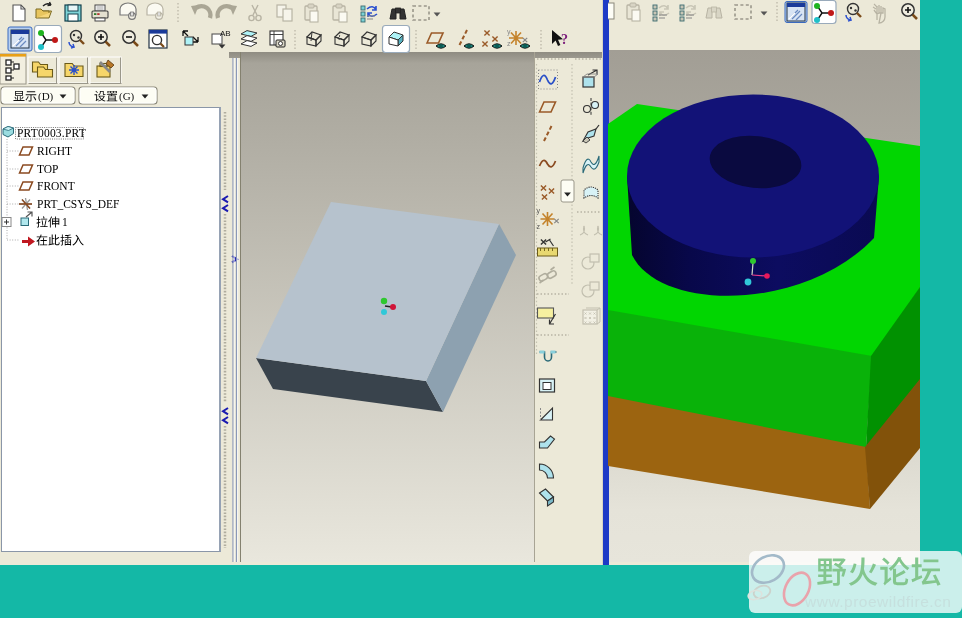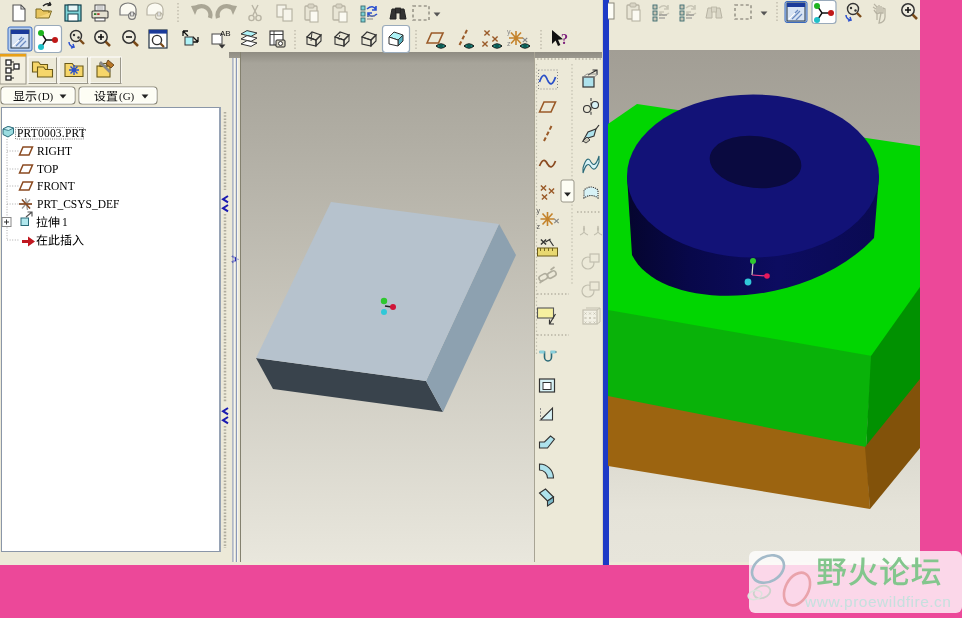--- a/index.html
+++ b/index.html
@@ -1,18 +1,18 @@
 <!DOCTYPE html>
 <html><head><meta charset="utf-8">
 <style>
 html,body{margin:0;padding:0;width:962px;height:618px;background:#fff;overflow:hidden;
  font-family:"Liberation Sans",sans-serif;}
 *{box-sizing:border-box;}
 .abs{position:absolute;}
-#page{position:relative;width:962px;height:618px;background:#ec4899;}
+#page{position:relative;width:962px;height:618px;background:#14b8a6;}
 </style></head><body>
 <div id="page">
 <div class="abs" style="left:0;top:0;width:604px;height:565px;background:#ece9d8;"></div>
 <div class="abs" style="left:229px;top:52px;width:375px;height:510px;background:linear-gradient(#8f8c82,#a7a49a 2.2%,#b1aea4 18%,#e9e7dd 100%);"></div>
 <div class="abs" style="left:535px;top:58px;width:69px;height:504px;background:#ece9d8;"></div>
 <div class="abs" style="left:229px;top:58px;width:11px;height:504px;background:#ece9d8;"></div>
 <div class="abs" style="left:240px;top:52px;width:1px;height:510px;background:#84816f;"></div>
 <div class="abs" style="left:534px;top:52px;width:1px;height:510px;background:#a8a494;"></div>
 <div class="abs" style="left:0;top:52px;width:229px;height:513px;background:#ece9d8;"></div>
 <div class="abs" style="left:608px;top:0;width:312px;height:565px;background:#ece9d8;"></div>

